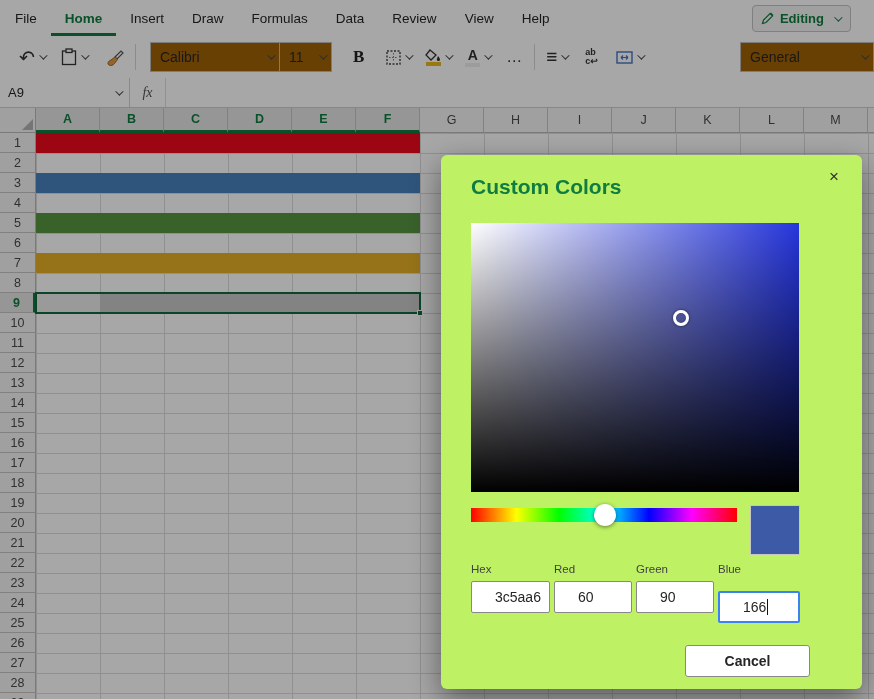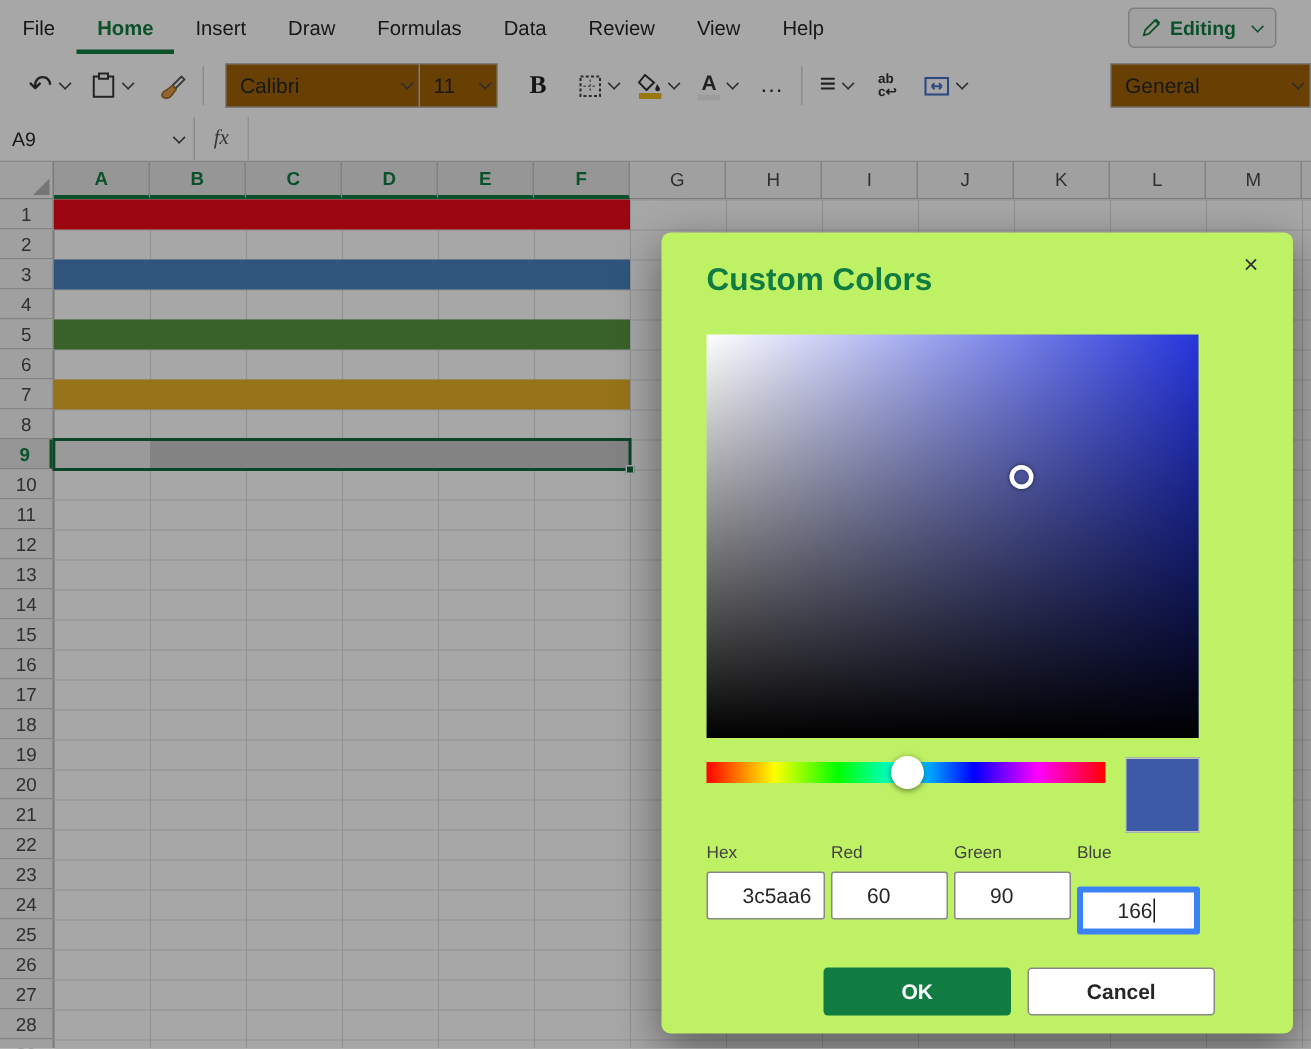--- a/index.html
+++ b/index.html
@@ -64,21 +64,21 @@
   .sv-square { position:absolute; left:30px; top:68px; width:328px; height:269px;
     background-image: linear-gradient(to bottom, rgba(0,0,0,0) 0%, #000 100%), linear-gradient(to right, #ffffff 0%, #2636dc 100%); }
   .sv-cursor { position:absolute; left:202px; top:87px; width:16px; height:16px; border:3px solid #fff; border-radius:50%; box-shadow:0 0 3px rgba(0,0,0,0.6), inset 0 0 2px rgba(0,0,0,0.4); }
   .hue-bar { position:absolute; left:30px; top:353px; width:266px; height:14px;
     background:linear-gradient(to right,#ff0000 0%,#ffff00 17%,#00ff00 33%,#00ffff 50%,#0000ff 67%,#ff00ff 83%,#ff0000 100%); }
   .hue-thumb { position:absolute; left:153px; top:349px; width:22px; height:22px; background:#fff; border-radius:50%; box-shadow:0 1px 4px rgba(0,0,0,0.5); }
   .preview-swatch { position:absolute; left:309px; top:350px; width:50px; height:50px; border:1px solid #c8c6c4; }
   .field { position:absolute; top:408px; }
   .field label { display:block; font-size:11.5px; color:#424242; margin-bottom:6px; }
   .field .input { height:32px; border:1px solid #8a8886; border-radius:2px; background:#fff; display:flex; align-items:center; padding-left:23px; font-size:14px; color:#262626; }
-  .field.focused .input { border:4px solid #3b82f6;margin-top:16px; }
+  .field.focused .input { border:2px solid #3b82f6;margin-top:16px; }
   .caret { display:inline-block; width:1px; height:16px; background:#111; margin-left:1px; }
   .f-hex { left:30px; width:79px; } .f-red { left:113px; width:78px; }
   .f-green { left:195px; width:78px; } .f-blue { left:277px; width:82px; }
   .btn { position:absolute; top:490px; width:125px; height:32px; border-radius:3px; display:flex; align-items:center; justify-content:center; font-size:14px; font-weight:700; cursor:default; }
   .btn-ok { left:108px; background:#107c41; color:#fff; }
   .btn-cancel { left:244px; background:#fff; color:#262626; border:1px solid #8a8886; }
   svg { display:block; }
 </style>
 </head>
 <body>
@@ -290,17 +290,16 @@
         </div>
     </div>
     <div class="field f-blue focused">
       <label>Blue</label>
       <div class="input">
           <span>166</span>
           <span class="caret"></span>
         </div>
     </div>
 
-    <div class="btn btn-ok">OK</div>
     <div class="btn btn-cancel">Cancel</div>
   </div>
 
 </div>
 
 </body></html>

